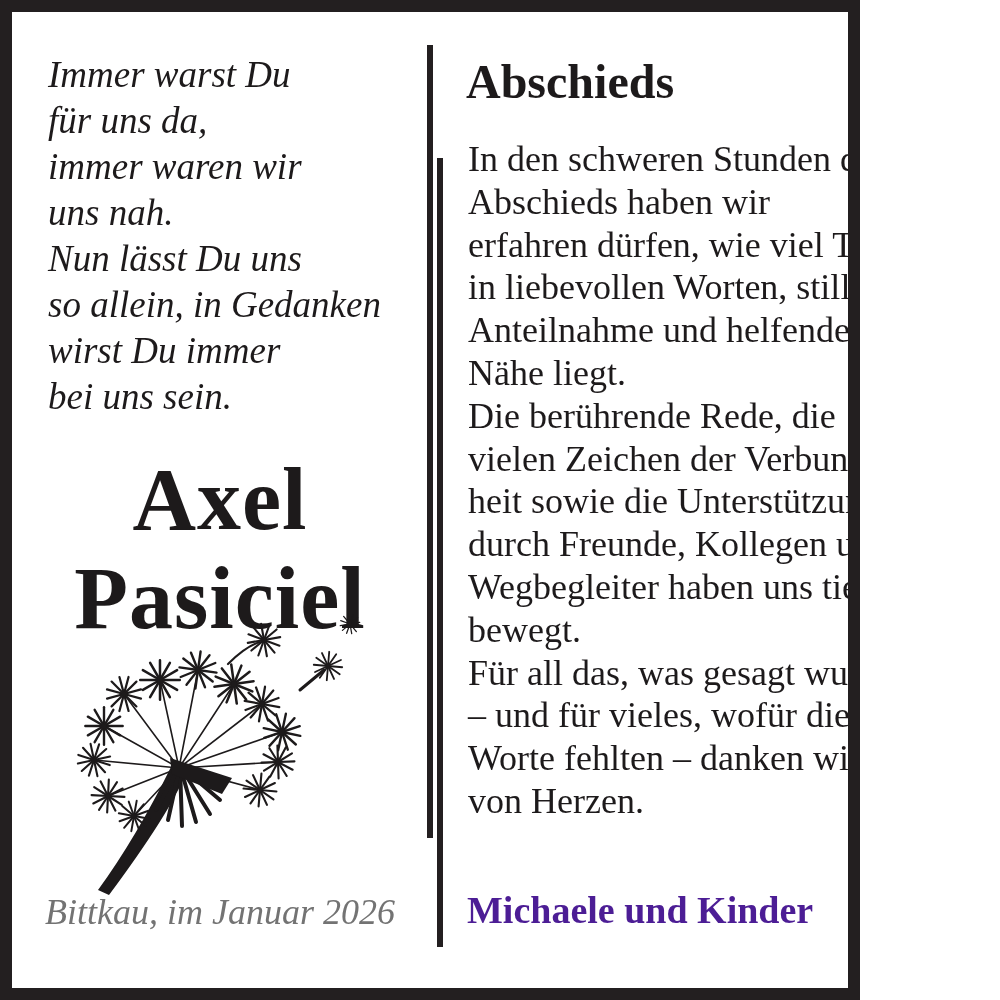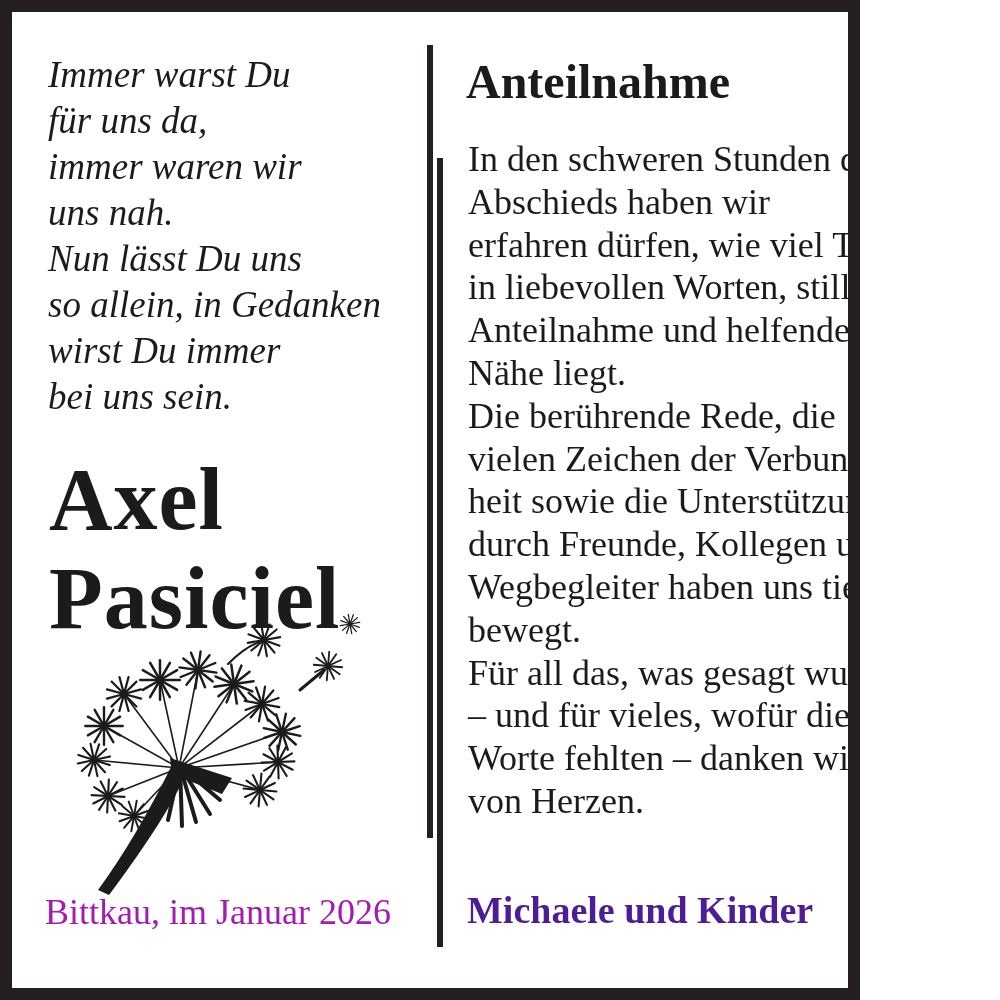--- a/index.html
+++ b/index.html
@@ -29,43 +29,44 @@
     font-size: 37px;
     line-height: 46px;
     white-space: pre-line;
     color: #1d1a1b;
   }
   .deceased-name {
     position: absolute;
     left: 1px;
     top: 438px;
     width: 414px;
+    text-align: center;
     font-weight: bold;
     font-size: 88px;
     line-height: 99px;
     white-space: pre-line;
     color: #1d1a1b;
     letter-spacing: 1px;
-    padding-left: 36px;
   }
   .dandelion {
     position: absolute;
     left: 20px;
     top: 596px;
     width: 360px;
     height: 290px;
   }
   .place-date {
     position: absolute;
     left: 33px;
     top: 878px;
     width: 380px;
+    font-style: italic;
     font-size: 36px;
     line-height: 44px;
-    color: #a21caf;
+    color: #737373;
   }
   
   .rule {
     position: absolute;
     width: 6px;
     background: #231f20;
   }
   .rule-1 { left: 415px; top: 33px;  height: 793px; }
   .rule-2 { left: 425px; top: 146px; height: 789px; }
   
@@ -182,21 +183,21 @@
     <path d="M268,82 L292,62" fill="none" stroke="#1d1a1b" stroke-width="3" stroke-linecap="round"></path>
     <use href="#tuft" transform="translate(296,58) scale(1.3) rotate(35)"></use>
     <use href="#tuft" transform="translate(318,16) scale(0.9) rotate(50)"></use>
   </svg>
 
   <div class="place-date">Bittkau, im Januar 2026</div>
 
   <div class="rule rule-1"></div>
   <div class="rule rule-2"></div>
 
-  <div class="headline">Anteilnahme</div>
+  <div class="headline">Abschieds</div>
 
   <div class="body-text">In den schweren Stunden des
 Abschieds haben wir
 erfahren dürfen, wie viel Trost
 in liebevollen Worten, stiller
 Anteilnahme und helfender
 Nähe liegt.
 Die berührende Rede, die
 vielen Zeichen der Verbunden-
 heit sowie die Unterstützung

